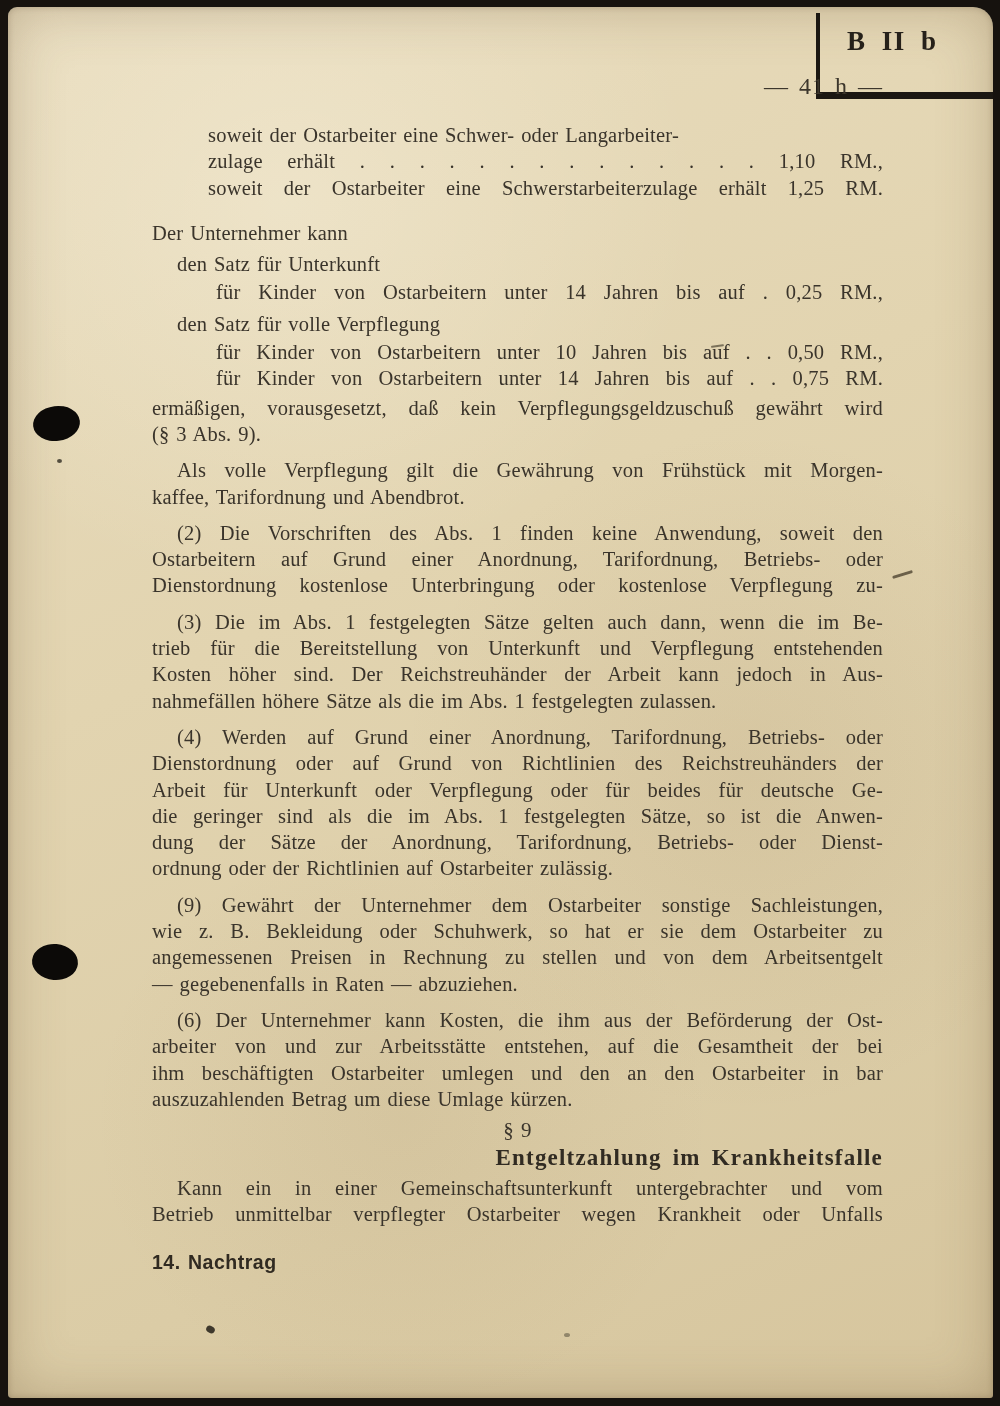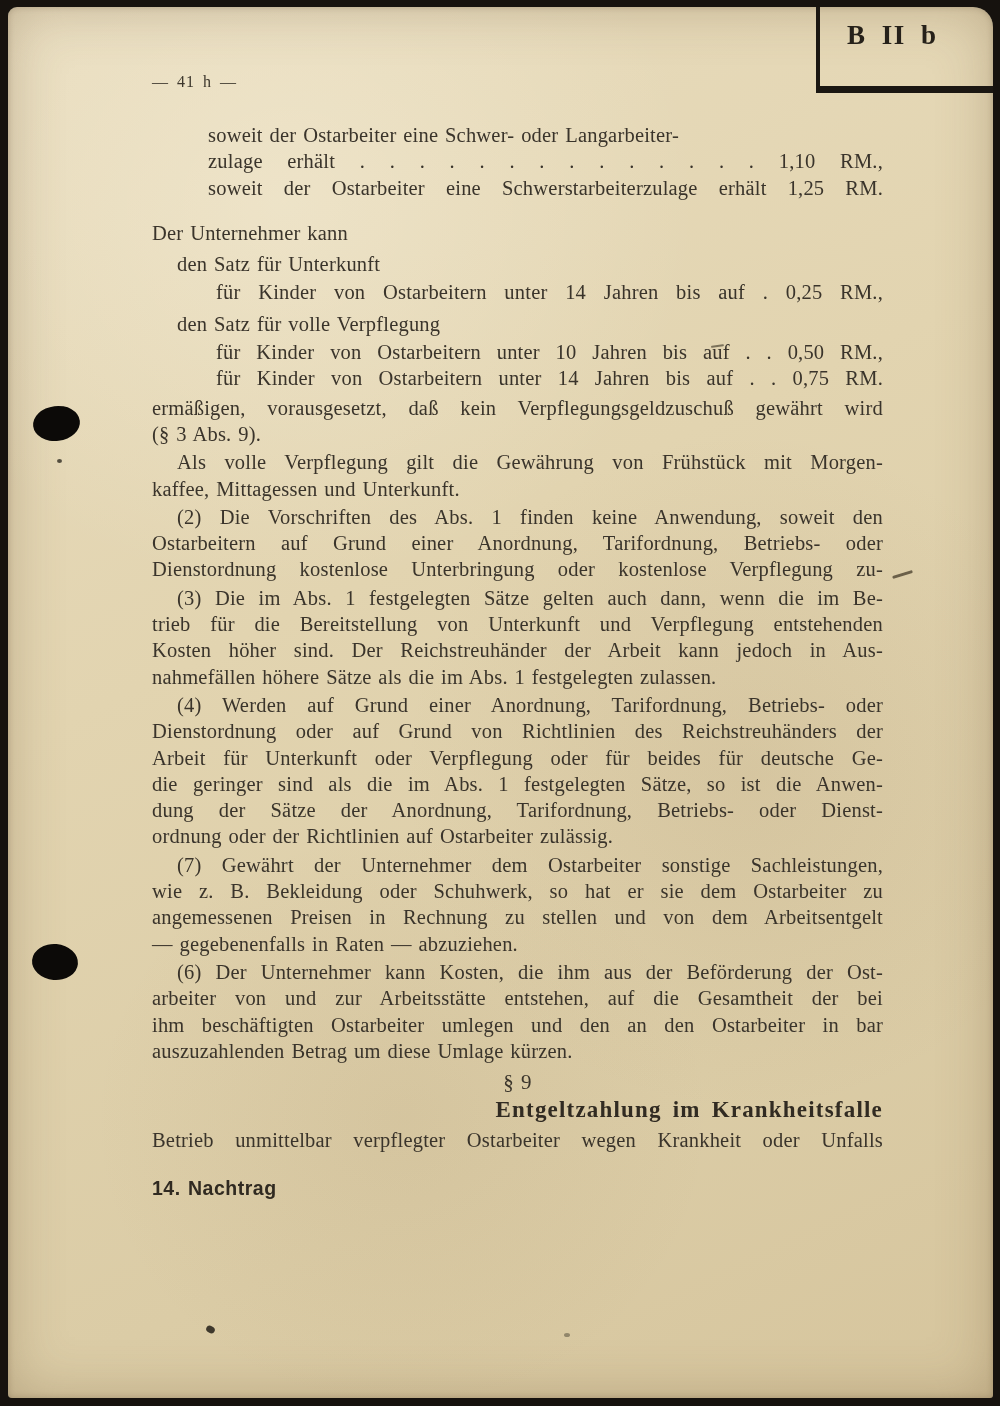--- a/index.html
+++ b/index.html
@@ -24,47 +24,47 @@
   .hole.h1 { left:25px; top:399px; width:47px; height:35px; transform:rotate(-7deg); }
   .hole.h2 { left:24px; top:937px; width:46px; height:36px; transform:rotate(5deg); }
   .mark { position:absolute; background:#58503e; border-radius:50%; }
   .mark.m1 { left:198px; top:1319px; width:9px; height:7px; transform:rotate(28deg); background:#3e382c; }
   .mark.m2 { left:884px; top:566px; width:21px; height:3px; border-radius:2px; transform:rotate(-17deg); background:#6b6049; }
   .mark.m3 { left:556px; top:1326px; width:6px; height:4px; opacity:.55; }
   .mark.m4 { left:703px; top:338px; width:13px; height:2px; border-radius:2px; transform:rotate(-9deg); opacity:.75; }
   .mark.m5 { left:49px; top:452px; width:5px; height:4px; opacity:.8; background:#2e2a20; }
   
   .corner-box {
-    position:absolute; top:0; right:0; width:177px; height:86px; box-sizing:border-box;
+    position:absolute; top:6px; right:0; width:177px; height:86px; box-sizing:border-box;
     border-left:4px solid #1b1712; border-bottom:7px solid #1b1712;
   }
   .corner-label {
     padding:13px 0 0 27px; font-weight:bold; font-size:27px; color:#26211a;
     letter-spacing:1.5px; word-spacing:7px;
   }
   .page-number {
-    position:absolute; left:144px; top:66px; width:731px; text-align:left;
-    font-size:16px; color:#3c362c; letter-spacing:1px; word-spacing:3px;
+    position:absolute; left:144px; top:66px; width:731px; text-align:right;
+    font-size:24px; color:#3c362c; letter-spacing:1px; word-spacing:3px;
   }
   
   .content {
     position:absolute; left:144px; top:115px; width:731px;
     font-size:20.5px; line-height:26.3px; color:#3a342b;
     letter-spacing:.2px; word-spacing:1.5px;
   }
   .jrow, .tline { text-align:justify; text-align-last:justify; }
   .plain, .tline.last { text-align:justify; text-align-last:left; }
   .ind56 { padding-left:56px; }
   .ind25 { padding-left:25px; }
   .ind64 { padding-left:64px; }
   .gap6 { margin-top:19px; }
   .gap5 { margin-top:5px; }
   .gap3 { margin-top:3px; }
   .gap2 { margin-top:2px; }
-  .p { margin-top:2px; }
+  .p { margin-top:10px; }
   .p .tline.first { text-indent:25px; }
   .sec-num { margin-top:5px; text-align:center; font-size:21px; }
   .sec-title { margin-top:2px; text-align:right; font-weight:bold; font-size:23px;
                color:#312b22; letter-spacing:1.2px; word-spacing:4px; }
   .closing { margin-top:3px; }
   .footer-tag {
     margin-top:22px; 
     font-family:"Liberation Sans", sans-serif; font-weight:bold;
     font-size:19.5px; color:#302a21; letter-spacing:.5px;
   }
@@ -128,21 +128,21 @@
         <span>0,75 RM.</span>
       </div>
 
       <div class="gap3">
           <div class="tline first">ermäßigen, vorausgesetzt, daß kein Verpflegungsgeldzuschuß gewährt wird</div>
           <div class="tline last">(§ 3 Abs. 9).</div>
         </div>
 
       <div class="p">
           <div class="tline first">Als volle Verpflegung gilt die Gewährung von Frühstück mit Morgen-</div>
-          <div class="tline last">kaffee, Mittagessen und Unterkunft.</div>
+          <div class="tline last">kaffee, Tarifordnung und Abendbrot.</div>
         </div>
       <div class="p">
           <div class="tline first">(2) Die Vorschriften des Abs. 1 finden keine Anwendung, soweit den</div>
           <div class="tline">Ostarbeitern auf Grund einer Anordnung, Tarifordnung, Betriebs- oder</div>
           <div class="tline">Dienstordnung kostenlose Unterbringung oder kostenlose Verpflegung zu-</div>
         </div>
       <div class="p">
           <div class="tline first">(3) Die im Abs. 1 festgelegten Sätze gelten auch dann, wenn die im Be-</div>
           <div class="tline">trieb für die Bereitstellung von Unterkunft und Verpflegung entstehenden</div>
           <div class="tline">Kosten höher sind. Der Reichstreuhänder der Arbeit kann jedoch in Aus-</div>
@@ -150,35 +150,36 @@
         </div>
       <div class="p">
           <div class="tline first">(4) Werden auf Grund einer Anordnung, Tarifordnung, Betriebs- oder</div>
           <div class="tline">Dienstordnung oder auf Grund von Richtlinien des Reichstreuhänders der</div>
           <div class="tline">Arbeit für Unterkunft oder Verpflegung oder für beides für deutsche Ge-</div>
           <div class="tline">die geringer sind als die im Abs. 1 festgelegten Sätze, so ist die Anwen-</div>
           <div class="tline">dung der Sätze der Anordnung, Tarifordnung, Betriebs- oder Dienst-</div>
           <div class="tline last">ordnung oder der Richtlinien auf Ostarbeiter zulässig.</div>
         </div>
       <div class="p">
-          <div class="tline first">(7) Gewährt der Unternehmer dem Ostarbeiter sonstige Sachleistungen,</div>
+          <div class="tline first">(9) Gewährt der Unternehmer dem Ostarbeiter sonstige Sachleistungen,</div>
           <div class="tline">wie z. B. Bekleidung oder Schuhwerk, so hat er sie dem Ostarbeiter zu</div>
           <div class="tline">angemessenen Preisen in Rechnung zu stellen und von dem Arbeitsentgelt</div>
           <div class="tline last">— gegebenenfalls in Raten — abzuziehen.</div>
         </div>
       <div class="p">
           <div class="tline first">(6) Der Unternehmer kann Kosten, die ihm aus der Beförderung der Ost-</div>
           <div class="tline">arbeiter von und zur Arbeitsstätte entstehen, auf die Gesamtheit der bei</div>
           <div class="tline">ihm beschäftigten Ostarbeiter umlegen und den an den Ostarbeiter in bar</div>
           <div class="tline last">auszuzahlenden Betrag um diese Umlage kürzen.</div>
         </div>
 
       <div class="sec-num">§ 9</div>
       <div class="sec-title">Entgeltzahlung im Krankheitsfalle</div>
 
       <div class="p closing">
+          <div class="tline first">Kann ein in einer Gemeinschaftsunterkunft untergebrachter und vom</div>
           <div class="tline">Betrieb unmittelbar verpflegter Ostarbeiter wegen Krankheit oder Unfalls</div>
         </div>
 
       <div class="footer-tag">14. Nachtrag</div>
     </div>
   </div>
 </div>
 
 </body></html>

